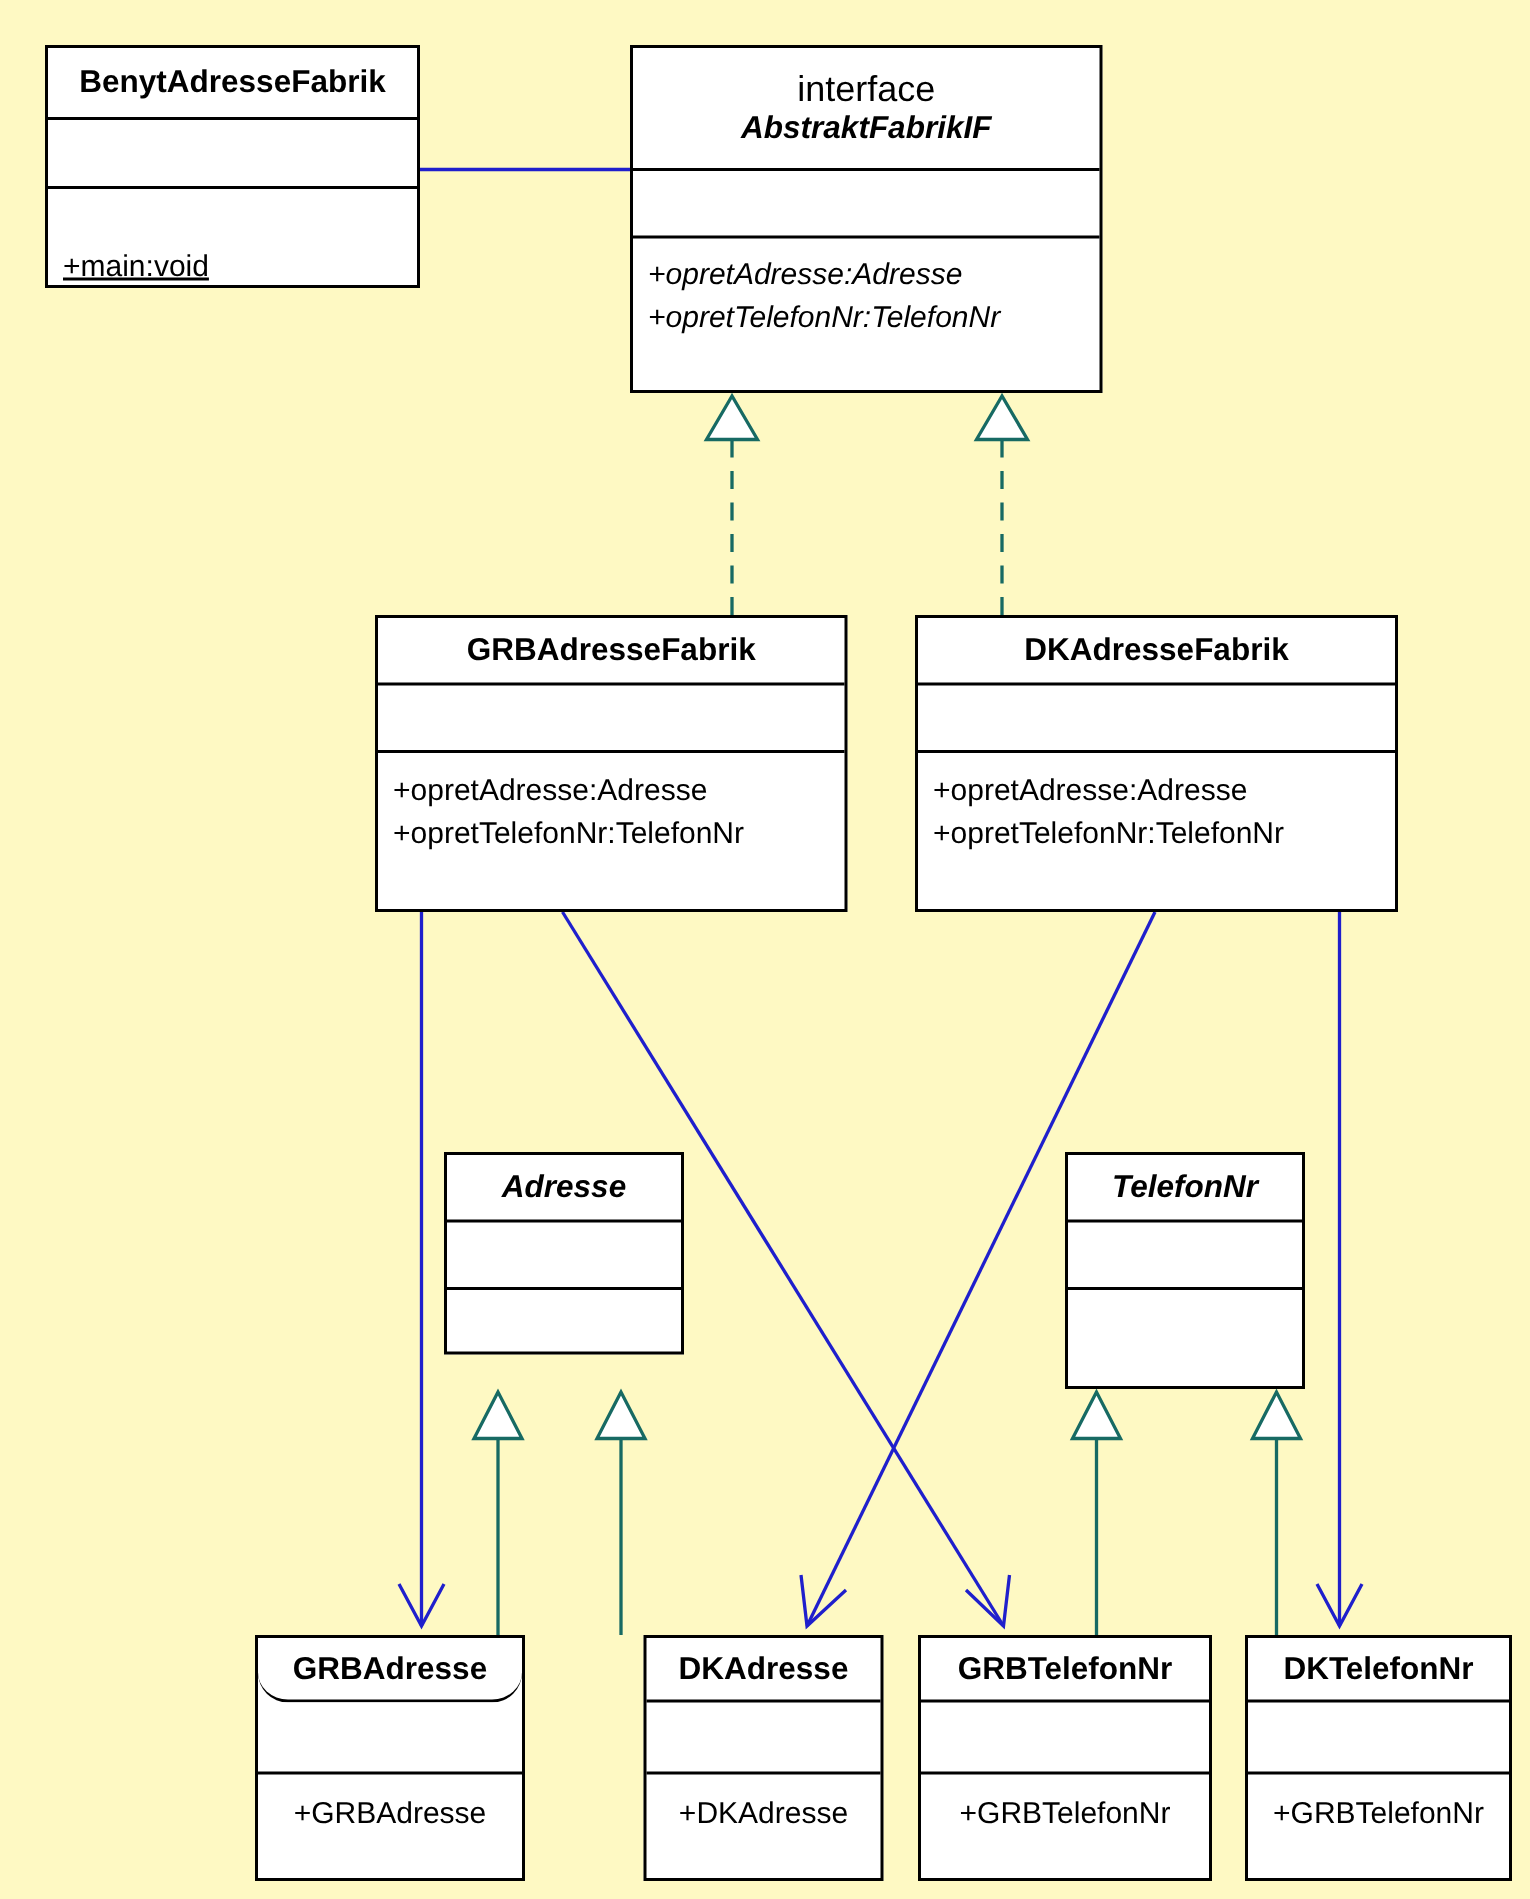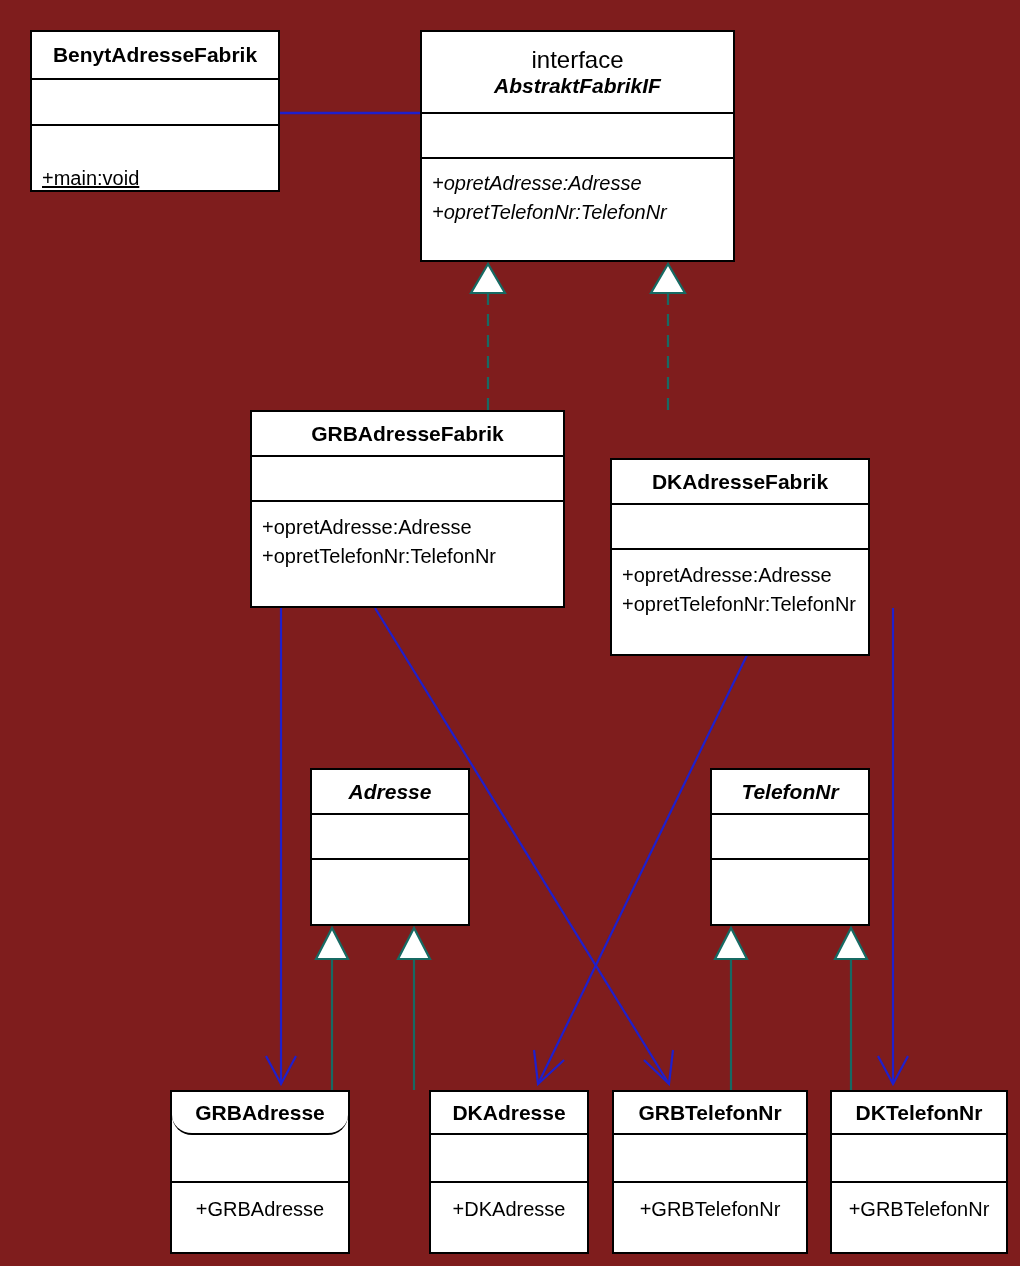--- a/index.html
+++ b/index.html
@@ -7,21 +7,21 @@
     padding: 0;
     background: #ffffff;
   }
   body {
     font-family: "Liberation Sans", sans-serif;
   }
   #canvas {
     position: relative;
     width: 1020px;
     height: 1266px;
-    background: #7f1d1d;
+    background: #fef9c3;
     overflow: hidden;
   }
   #edges {
     position: absolute;
     left: 0;
     top: 0;
     width: 1020px;
     height: 1266px;
     pointer-events: none;
   }
@@ -185,32 +185,32 @@
     <div class="compartment comp-name" style="height:45px;text-align:right;">
       <span class="cls-name">GRBAdresseFabrik</span>
     </div>
     <div class="compartment comp-attrs" style="height:45px;"></div>
     <div class="compartment comp-ops" style="flex:1; padding-top:11px;">
       <div class="op-line op-pad">+opretAdresse:Adresse</div>
       <div class="op-line op-pad">+opretTelefonNr:TelefonNr</div>
     </div>
   </div>
 
-  <div class="uml-class" style="left:610px; top:410px; width:260px; height:198px;margin-top:48px;">
+  <div class="uml-class" style="left:610px; top:410px; width:322px; height:198px;">
     <div class="compartment comp-name" style="height:45px;">
       <span class="cls-name">DKAdresseFabrik</span>
     </div>
     <div class="compartment comp-attrs" style="height:45px;"></div>
     <div class="compartment comp-ops" style="flex:1; padding-top:11px;">
       <div class="op-line op-pad">+opretAdresse:Adresse</div>
       <div class="op-line op-pad">+opretTelefonNr:TelefonNr</div>
     </div>
   </div>
 
-  <div class="uml-class" style="left:310px; top:768px; width:160px; height:158px;">
+  <div class="uml-class" style="left:296px; top:768px; width:160px; height:135px;">
     <div class="compartment comp-name" style="height:45px;">
       <span class="cls-name italic">Adresse</span>
     </div>
     <div class="compartment comp-attrs" style="height:45px;"></div>
     <div class="compartment comp-ops" style="flex:1;"></div>
   </div>
 
   <div class="uml-class" style="left:710px; top:768px; width:160px; height:158px;">
     <div class="compartment comp-name" style="height:45px;">
       <span class="cls-name italic">TelefonNr</span>

